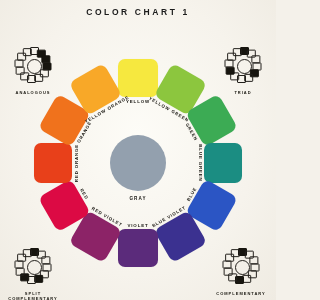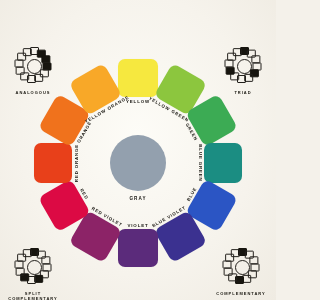--- a/index.html
+++ b/index.html
@@ -123,20 +123,21 @@
     letter-spacing:1px;
     color:#18160f;
     line-height:1.35;
   }
 </style>
 </head>
 <body>
 
 <div id="page">
 
+  <div class="title">COLOR CHART 1</div>
 
   <div class="wheel" id="wheel">
       <div class="seg" style="transform: rotate(0deg);">
         <div class="swatch" style="background: rgb(246, 232, 63); transform: rotate(0deg) rotate(0deg);"></div>
       </div>
       <div class="lbl-arm" style="transform: rotate(0deg);">
         <div class="lbl" style="transform: translate(-50%, -50%) rotate(0deg);">YELLOW</div>
       </div>
       <div class="seg" style="transform: rotate(30deg);">
         <div class="swatch" style="background: rgb(140, 198, 62); transform: rotate(-30deg) rotate(30deg);"></div>

